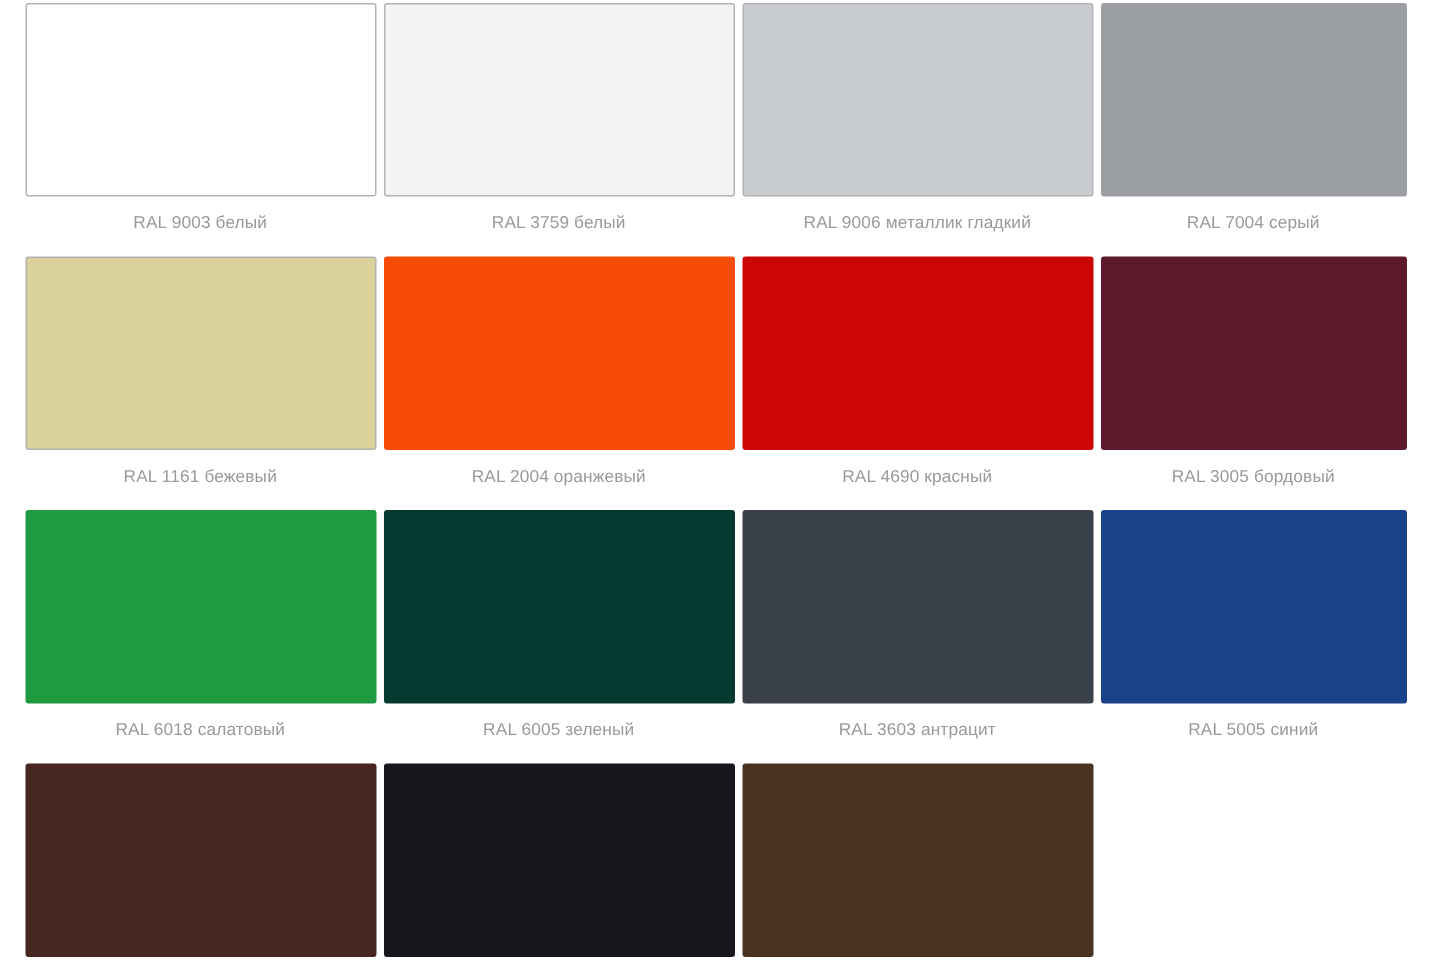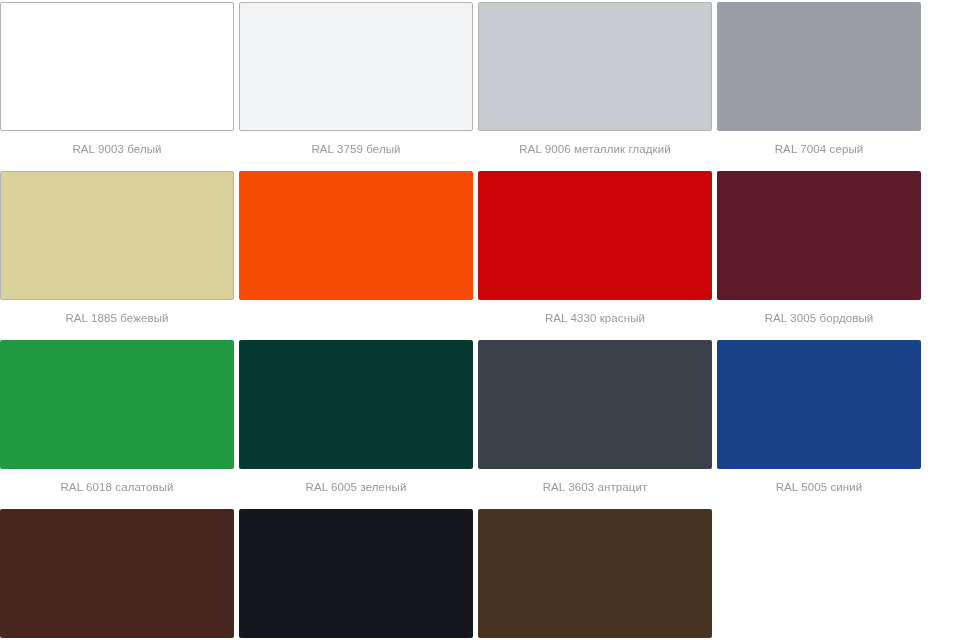--- a/index.html
+++ b/index.html
@@ -18,20 +18,21 @@
   .palette {
     width: 954px;
     display: flex;
     flex-direction: column;
     padding-top: 2px;
   }
   .palette-row {
     display: flex;
     width: 954px;
     margin-bottom: 0px;
+    justify-content: center;
   }
   .swatch-cell {
     width: 239px;
     padding-right: 5px;
     display: flex;
     flex-direction: column;
     align-items: stretch;
   }
   .swatch-cell:last-child {
     padding-right: 0;
@@ -83,28 +84,29 @@
     </div>
     <div class="swatch-cell">
       <div class="swatch-chip" style="background: rgb(155, 158, 163);"></div>
       <div class="swatch-label">RAL 7004 серый</div>
     </div>
   </div>
 
   <div class="palette-row">
     <div class="swatch-cell">
       <div class="swatch-chip bordered" style="background: rgb(219, 209, 155);"></div>
-      <div class="swatch-label">RAL 1885 бежевый</div>
+      <div class="swatch-label">RAL 1161 бежевый</div>
     </div>
     <div class="swatch-cell">
       <div class="swatch-chip" style="background: rgb(246, 76, 6);"></div>
+      <div class="swatch-label">RAL 2004 оранжевый</div>
     </div>
     <div class="swatch-cell">
       <div class="swatch-chip" style="background: rgb(204, 5, 7);"></div>
-      <div class="swatch-label">RAL 4330 красный</div>
+      <div class="swatch-label">RAL 4690 красный</div>
     </div>
     <div class="swatch-cell">
       <div class="swatch-chip" style="background: rgb(92, 26, 43);"></div>
       <div class="swatch-label">RAL 3005 бордовый</div>
     </div>
   </div>
 
   <div class="palette-row">
     <div class="swatch-cell">
       <div class="swatch-chip" style="background: rgb(31, 154, 64);"></div>

